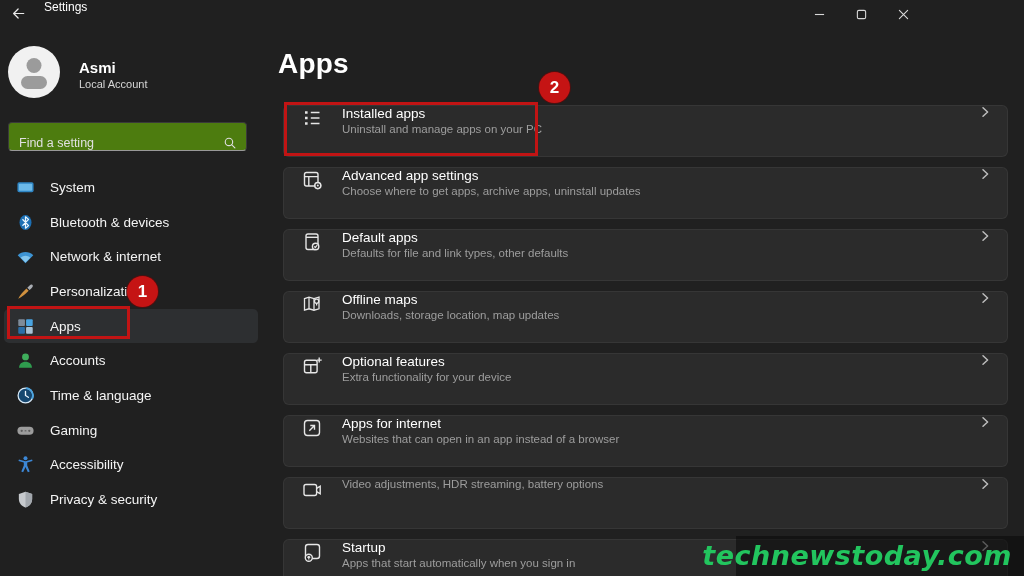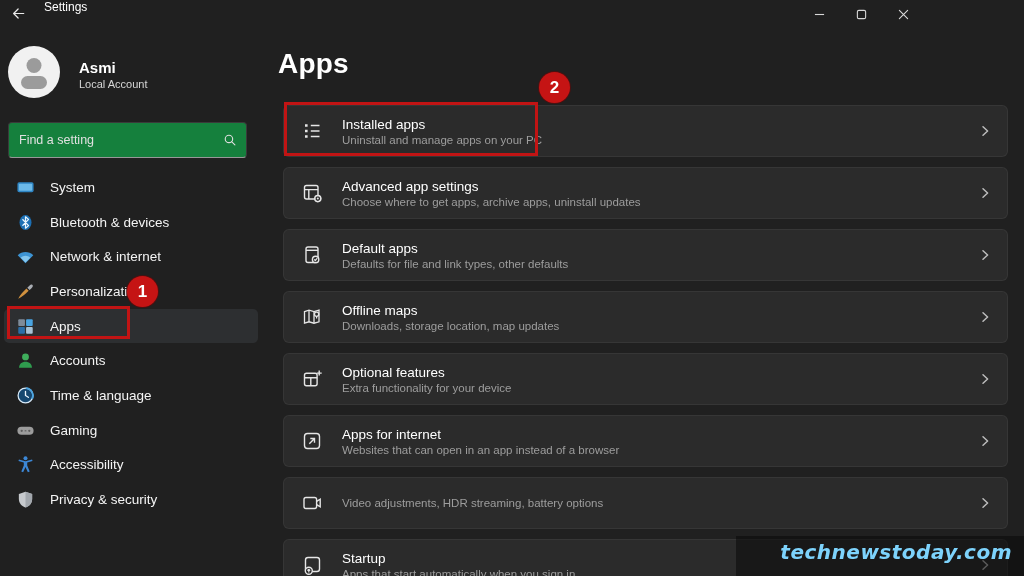--- a/index.html
+++ b/index.html
@@ -13,23 +13,23 @@
   .titlebar { position:absolute; left:0; top:0; width:924px; height:30px; display:flex; }
   .back-btn { width:36px; height:30px; display:flex; align-items:center; justify-content:center; cursor:pointer; }
   .win-title { font-size:12px; color:#fff; margin-left:8px; }
   .win-controls { position:absolute; right:0; top:0; display:flex; }
   .win-btn { width:42px; height:30px; display:flex; align-items:center; justify-content:center; }
   
   .profile { position:absolute; left:8px; top:46px; display:flex; align-items:center; gap:19px; }
   .profile-name { font-size:15px; font-weight:700; line-height:1.3; }
   .profile-type { font-size:11px; color:#d6d6d6; }
   .searchbox {
-    position:absolute; left:8px; top:122px; width:239px; height:36px;
-    background:#15803d; border:1px solid #3a3a3a; border-bottom:1px solid #989898;
-    border-radius:4px; display:flex; align-items:center;
+    position:absolute; left:8px; top:122px; width:239px; height:29px;
+    background:#4d7c0f; border:1px solid #3a3a3a; border-bottom:1px solid #989898;
+    border-radius:4px; display:flex; align-items:flex-end;
   }
   .searchbox input {
     flex:1; background:transparent; border:none; outline:none;
     color:#e8e8e8; font-size:12.5px; padding-left:10px;
     font-family:"Liberation Sans", sans-serif;
   }
   .searchbox input::placeholder { color:#e0e0e0; }
   .searchbox .icon-wrap { padding-right:9px; display:flex; }
   .nav { position:absolute; left:4px; top:170px; width:254px; }
   .nav-item {
@@ -38,21 +38,21 @@
     border-radius:5px; cursor:pointer;
   }
   .nav-item.selected { background:#2d2f31; }
   .nav-item .ic { width:19px; height:19px; display:flex; align-items:center; justify-content:center; }
   
   .page-heading { position:absolute; left:278px; top:48px; font-size:28px; font-weight:700; letter-spacing:.2px; }
   .cards { position:absolute; left:283px; top:105px; width:725px; }
   .card {
     height:52px; margin-bottom:10px; background:#2b2b2b;
     border:1px solid rgba(255,255,255,0.055); border-radius:6px;
-    display:flex; align-items:center; padding:0 16px; cursor:pointer;
+    display:flex; align-items:flex-start; padding:0 16px; cursor:pointer;
   }
   .card .ic { width:24px; height:24px; display:flex; align-items:center; justify-content:center; margin-right:18px; }
   .card-text { flex:1; }
   .card-title { font-size:13.5px; color:#fff; margin-bottom:2px; }
   .card-sub { font-size:11.5px; color:#9d9d9d; }
   .card .chev { display:flex; }
   
   .anno-box { position:absolute; border:3px solid #c11414; z-index:20; pointer-events:none; }
   .anno-box.b1 { left:7px; top:306px; width:123px; height:33px; }
   .anno-box.b2 { left:284px; top:102px; width:254px; height:54px; }
@@ -61,21 +61,21 @@
     background:#c51414; color:#fff; font-weight:700; font-size:17px;
     display:flex; align-items:center; justify-content:center; z-index:21;
     box-shadow:0 0 0 1px rgba(120,0,0,.5);
   }
   .anno-circle.c1 { left:127px; top:276px; }
   .anno-circle.c2 { left:539px; top:72px; }
   
   .wm-band { position:absolute; left:736px; top:536px; width:288px; height:40px; background:rgba(10,10,10,0.55); z-index:29; }
   .watermark {
     position:absolute; right:12px; top:540px; z-index:30;
-    font-size:20px; font-style:italic; font-weight:600; color:#7dd3fc;
+    font-size:27px; font-style:italic; font-weight:600; color:#22c55e;
     font-family:"DejaVu Sans", sans-serif; letter-spacing:.5px;
   }
 </style>
 </head>
 <body>
 
 <div class="titlebar">
   <div class="back-btn">
     <span class="icon-slot"><svg viewBox="0 0 20 20" width="15" height="15">
           <path d="M9.5 4 L3.5 10 L9.5 16 M3.5 10 H17" fill="none" stroke="#eaeaea" stroke-width="1.6" stroke-linecap="round" stroke-linejoin="round"></path>

